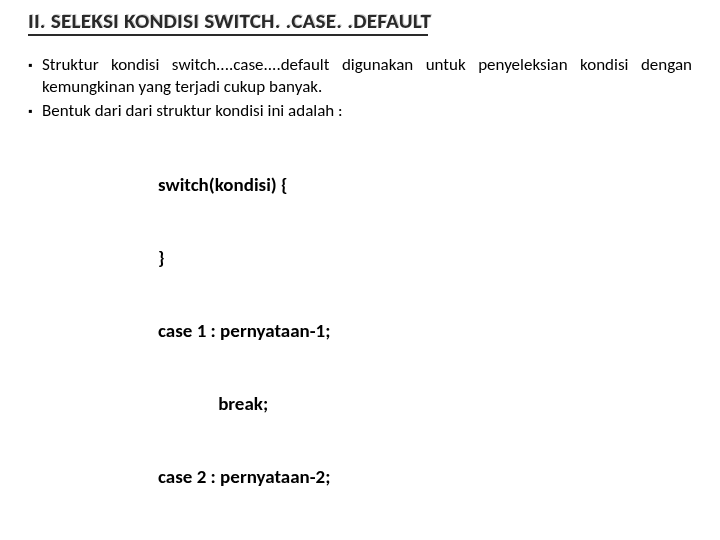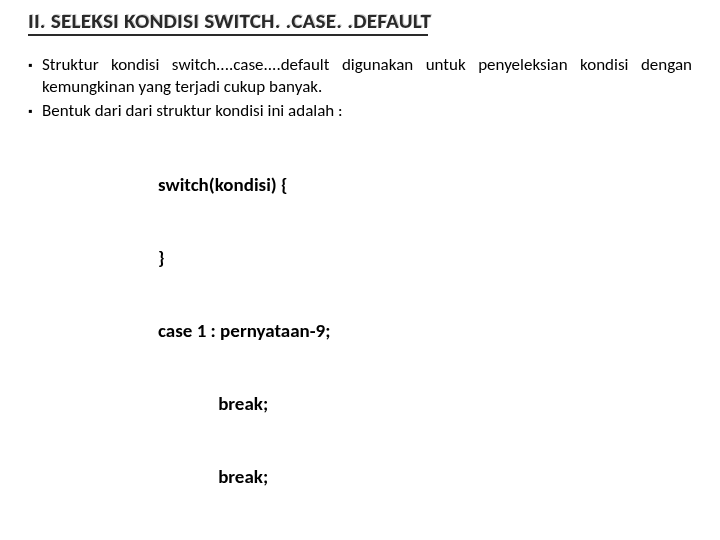--- a/index.html
+++ b/index.html
@@ -31,22 +31,23 @@
       <div class="bt">Struktur kondisi switch....case....default digunakan untuk penyeleksian kondisi dengan kemungkinan yang terjadi cukup banyak.</div>
     </div>
     <div class="bullet">
       <div class="sq">▪</div>
       <div class="bt">Bentuk dari dari struktur kondisi ini adalah :</div>
     </div>
 
     <div class="code">
       <div>switch(kondisi) {</div>
       <div>}</div>
-      <div>case 1 : pernyataan-9;</div>
+      <div>case 1 : pernyataan-1;</div>
       <div>              break;</div>
+      <div>case 2 : pernyataan-2;</div>
       <div>              break;</div>
       
       
       
       
       
       
     </div>
   </div>
 </div>

